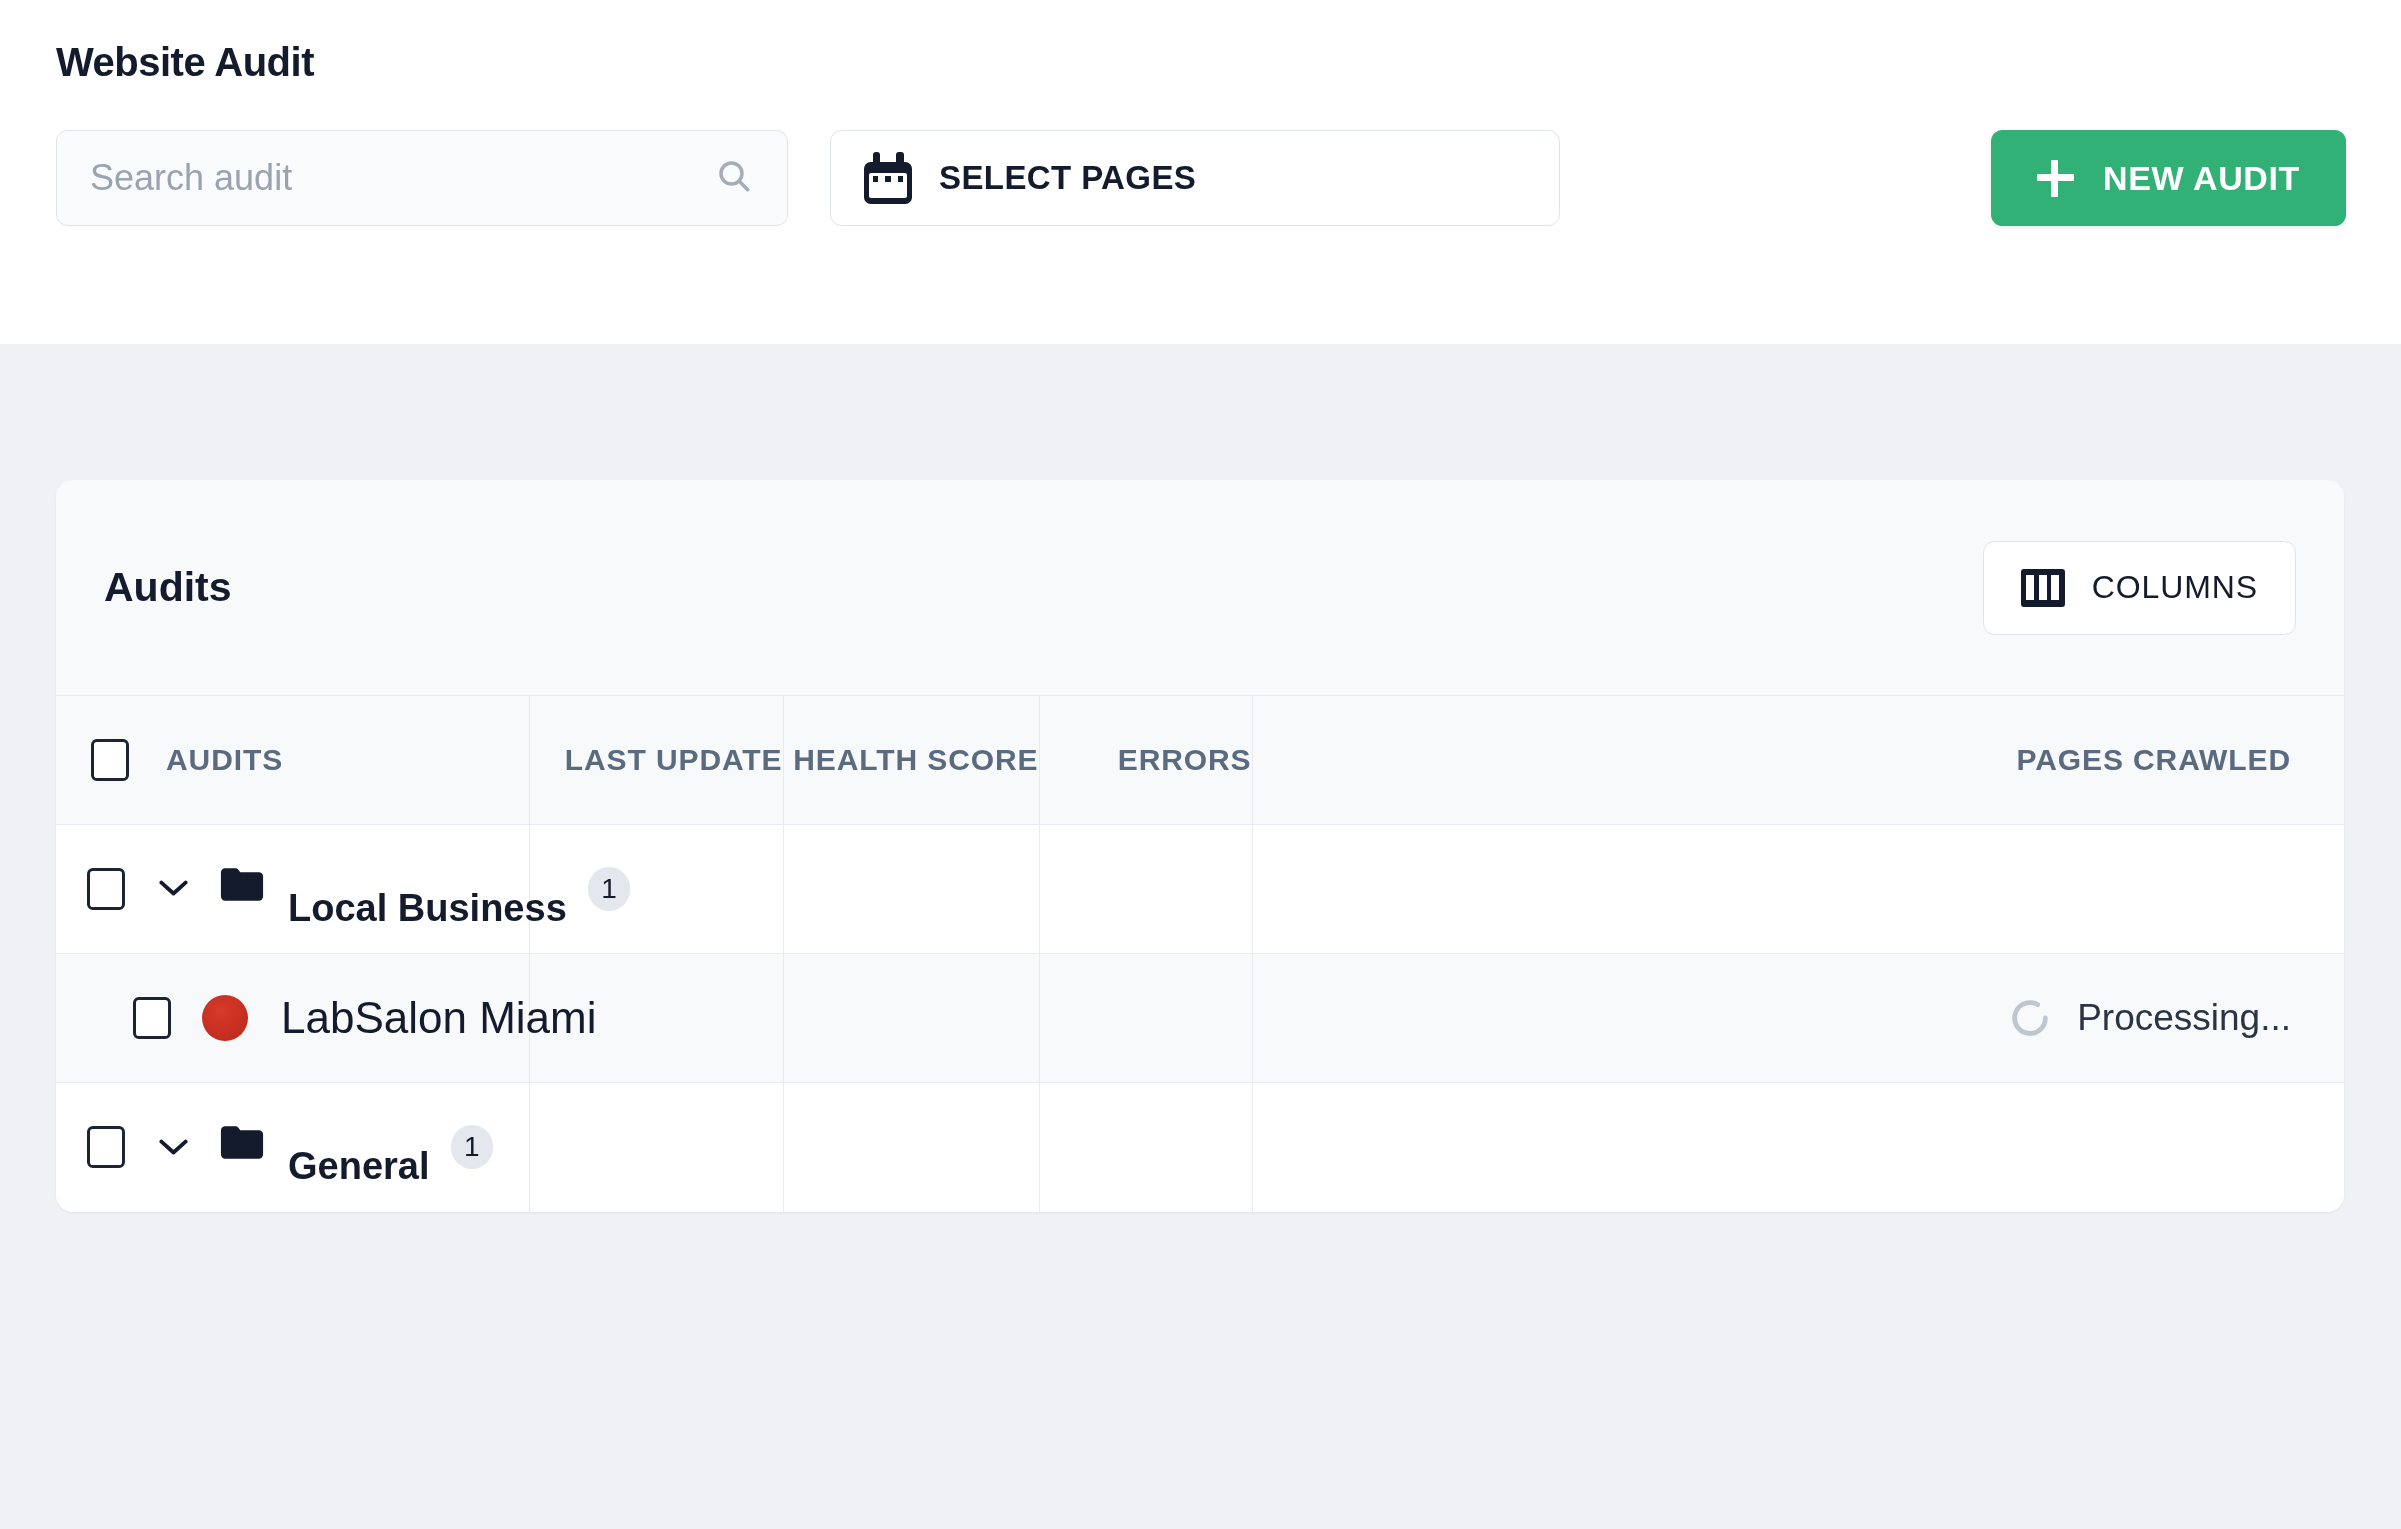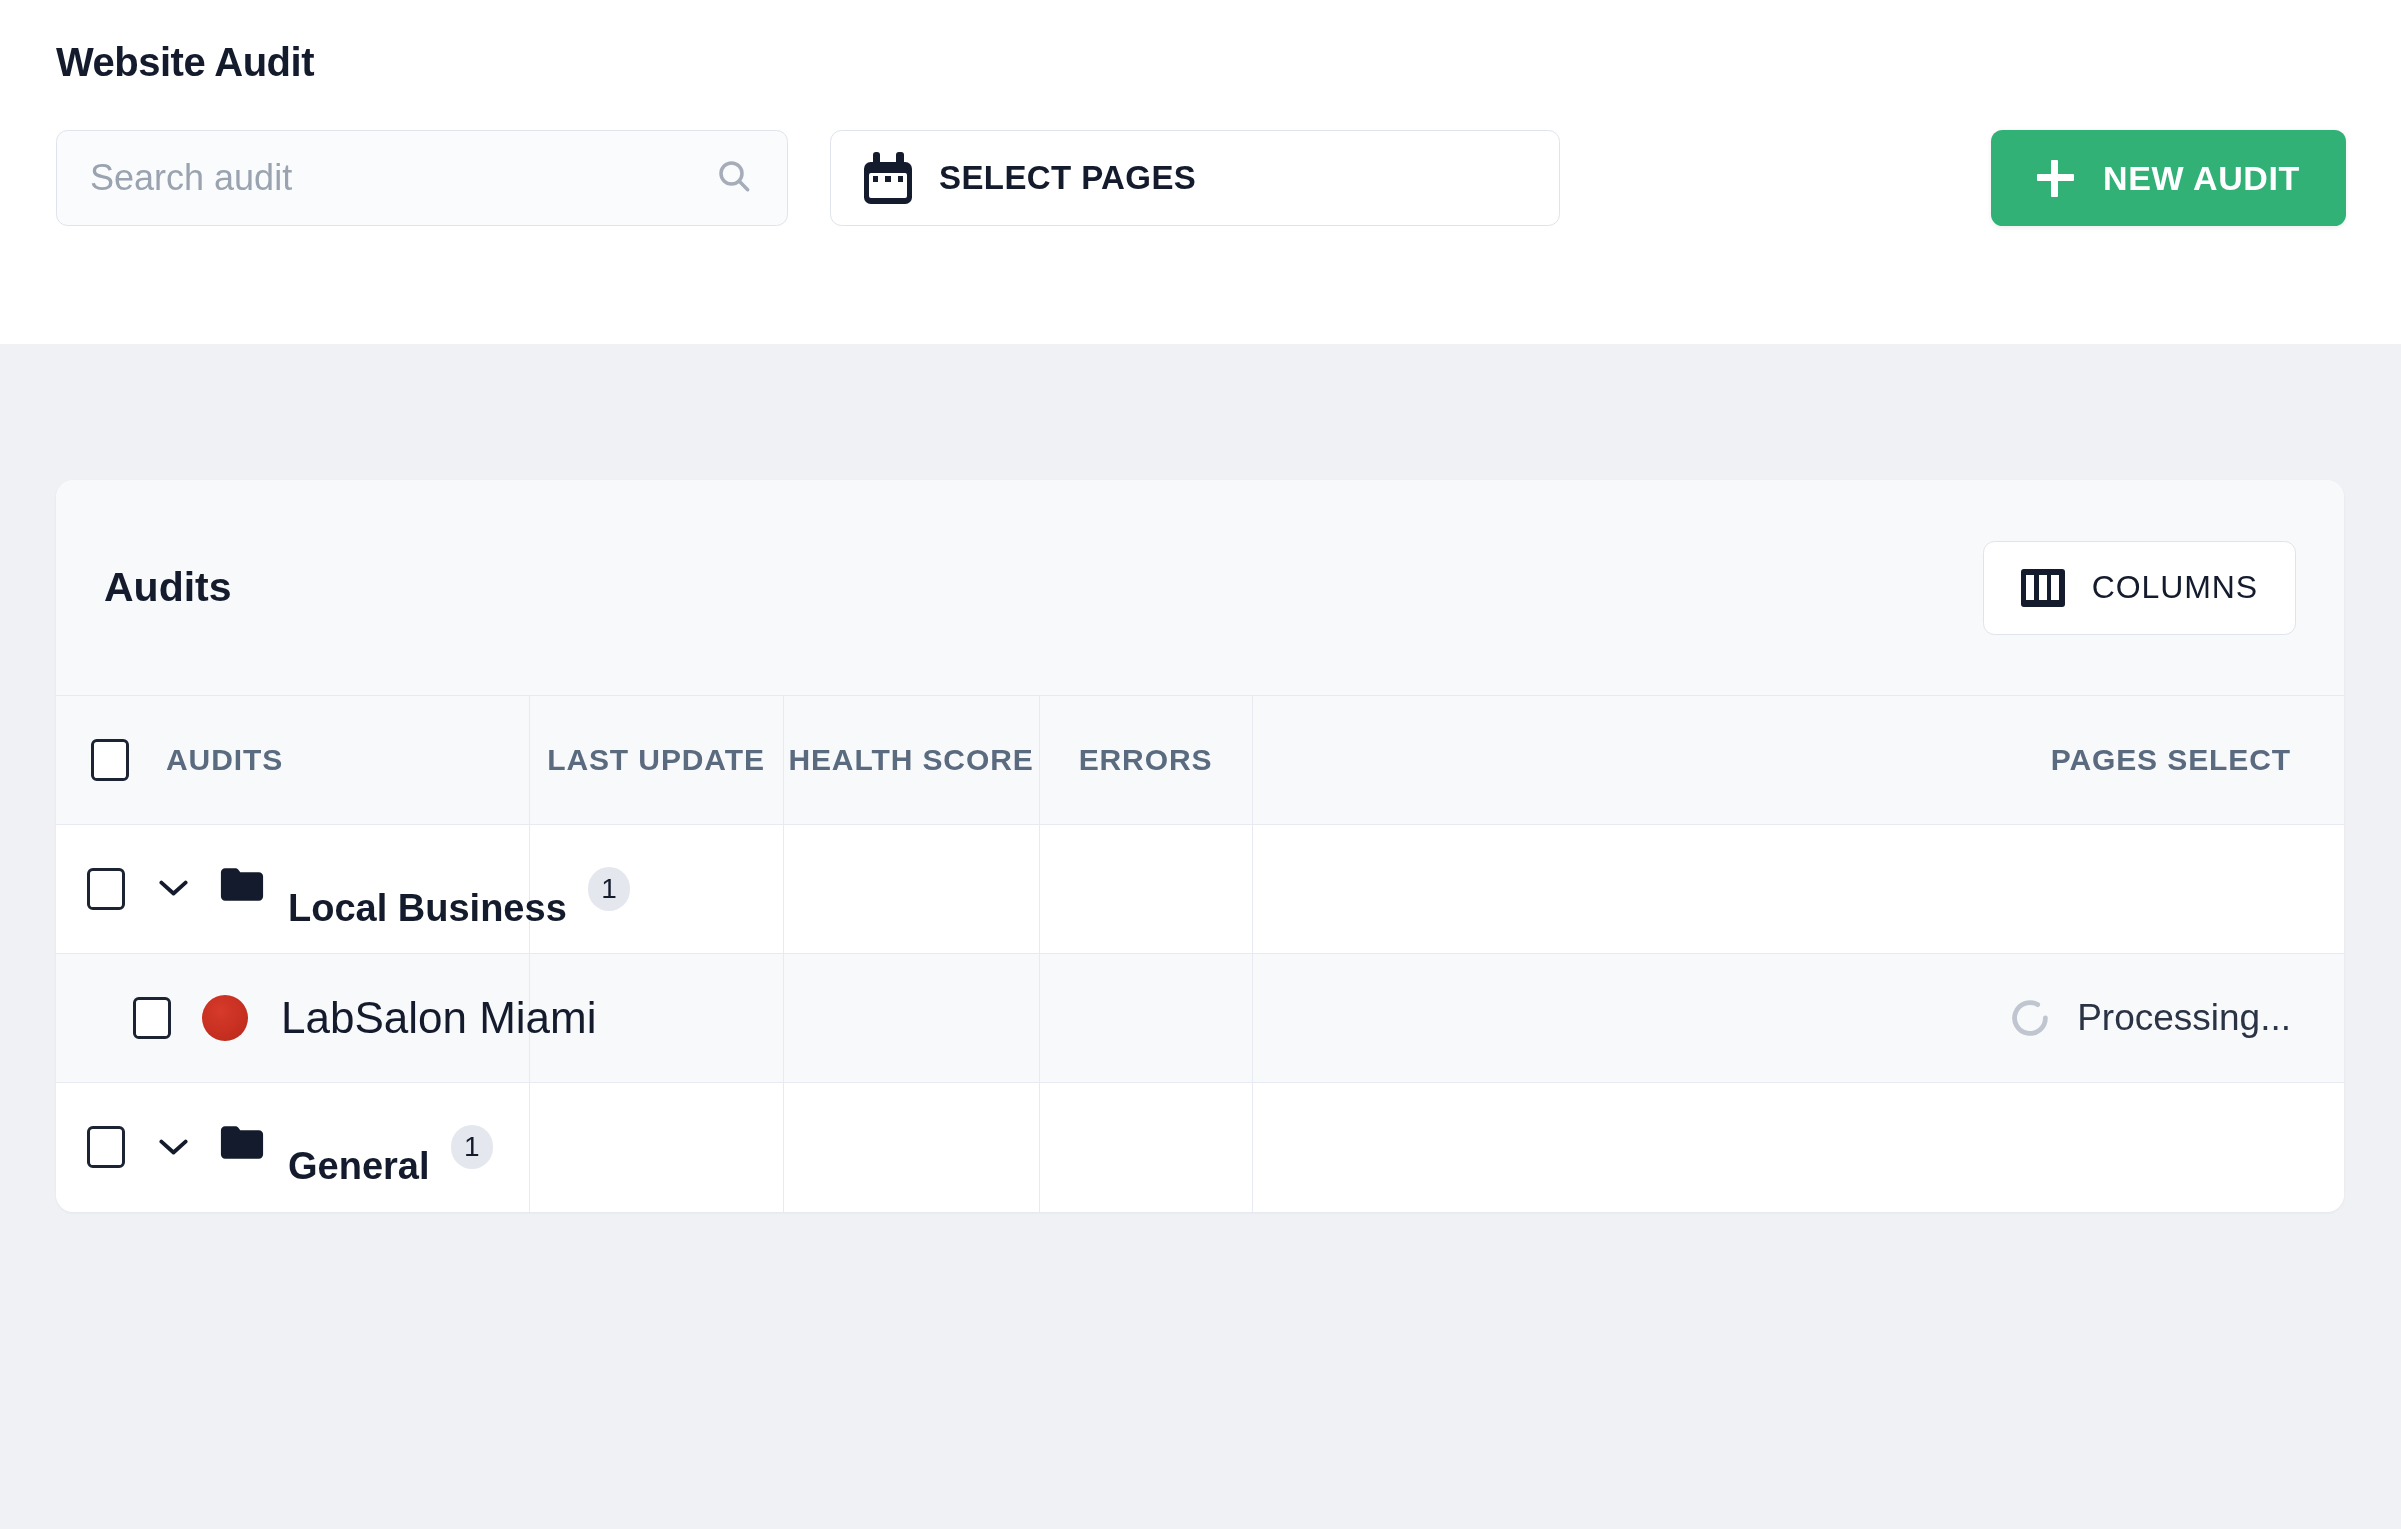--- a/index.html
+++ b/index.html
@@ -176,21 +176,21 @@
   thead tr { background: #f8f9fb; }
   thead th {
     height: 129px;
     font-size: 30px;
     font-weight: bold;
     color: #5b6b7f;
     letter-spacing: 0.9px;
     border-top: 1px solid #e7eaf0;
     border-bottom: 1px solid #e7eaf0;
     border-right: 1px solid #e7eaf0;
-    text-align: center;
+    text-align: right;
     vertical-align: middle;
   }
   thead th.th-name { text-align: left; padding-left: 0; }
   thead th.th-last { border-left: 1px solid #e7eaf0; }
   thead th:last-child { border-right: none; padding-right: 54px; text-align: right; }
 
   .th-name-inner { display: flex; align-items: center; gap: 37px; padding-left: 35px; }
 
   tbody td {
     height: 129px;
@@ -325,21 +325,21 @@
       <tr>
         <th class="th-name">
           <div class="th-name-inner">
             <span class="cbx"></span>
             <span>AUDITS</span>
           </div>
         </th>
         <th class="th-last">LAST UPDATE</th>
         <th>HEALTH SCORE</th>
         <th>ERRORS</th>
-        <th>PAGES SELECT</th>
+        <th>PAGES CRAWLED</th>
       </tr>
     </thead>
     <tbody>
 
       <tr class="row-folder">
         <td class="cell-name">
           <div class="folder-inner">
             <span class="cbx"></span>
             <span class="chevron">
               <svg width="29" height="17.3" viewBox="0 0 24 14" fill="none">

